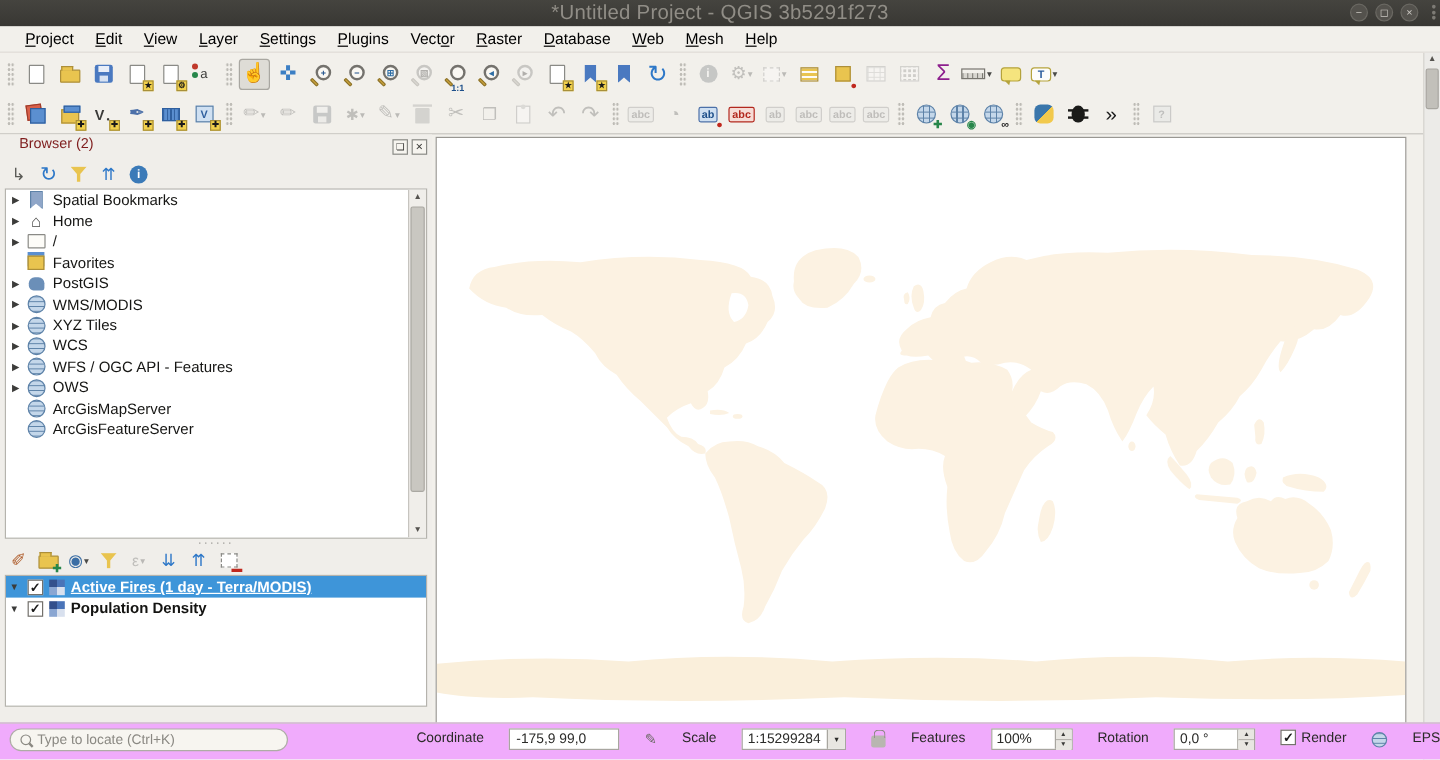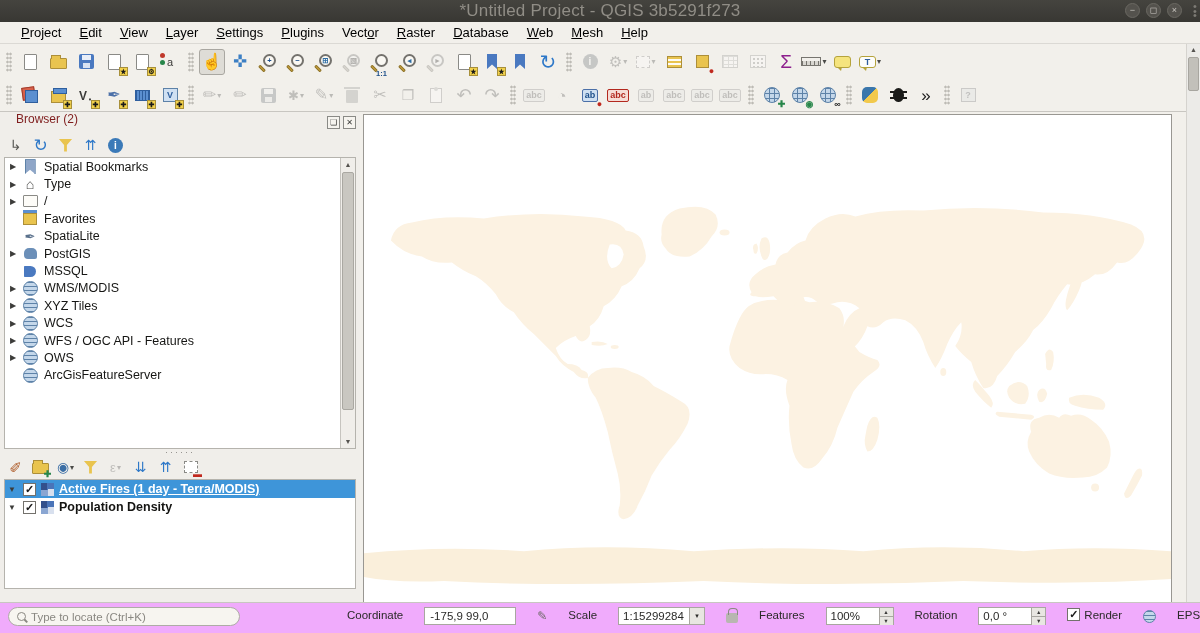--- a/index.html
+++ b/index.html
@@ -469,48 +469,38 @@
   <div class="treearea" id="browser-tree">
     <div id="browser-rows">
         <div class="trow">
           <span class="arr">▶</span>
           <i class="ti ti-bookmark"></i>
           <span>Spatial Bookmarks</span>
         </div>
         <div class="trow">
           <span class="arr">▶</span>
           <i class="ti ti-home"></i>
-          <span>Type</span>
+          <span>Home</span>
         </div>
         <div class="trow">
           <span class="arr">▶</span>
           <i class="ti ti-folder"></i>
           <span>/</span>
         </div>
         <div class="trow">
           <span class="arr"></span>
           <i class="ti ti-geopackage"></i>
           <span>Favorites</span>
         </div>
         <div class="trow">
-          <span class="arr"></span>
-          <i class="ti ti-spatialite"></i>
-          <span>SpatiaLite</span>
-        </div>
-        <div class="trow">
           <span class="arr">▶</span>
           <i class="ti ti-postgis"></i>
           <span>PostGIS</span>
         </div>
         <div class="trow">
-          <span class="arr"></span>
-          <i class="ti ti-mssql"></i>
-          <span>MSSQL</span>
-        </div>
-        <div class="trow">
           <span class="arr">▶</span>
           <i class="ti ti-globe"></i>
           <span>WMS/MODIS</span>
         </div>
         <div class="trow">
           <span class="arr">▶</span>
           <i class="ti ti-globe"></i>
           <span>XYZ Tiles</span>
         </div>
         <div class="trow">
@@ -520,20 +510,25 @@
         </div>
         <div class="trow">
           <span class="arr">▶</span>
           <i class="ti ti-globe"></i>
           <span>WFS / OGC API - Features</span>
         </div>
         <div class="trow">
           <span class="arr">▶</span>
           <i class="ti ti-globe"></i>
           <span>OWS</span>
+        </div>
+        <div class="trow">
+          <span class="arr"></span>
+          <i class="ti ti-globe"></i>
+          <span>ArcGisMapServer</span>
         </div>
         <div class="trow">
           <span class="arr"></span>
           <i class="ti ti-globe"></i>
           <span>ArcGisFeatureServer</span>
         </div>
       </div>
     <div class="vscroll">
       <span class="sarr sup">▲</span>
       <span class="thumb" style="top:14px;height:238px"></span>

